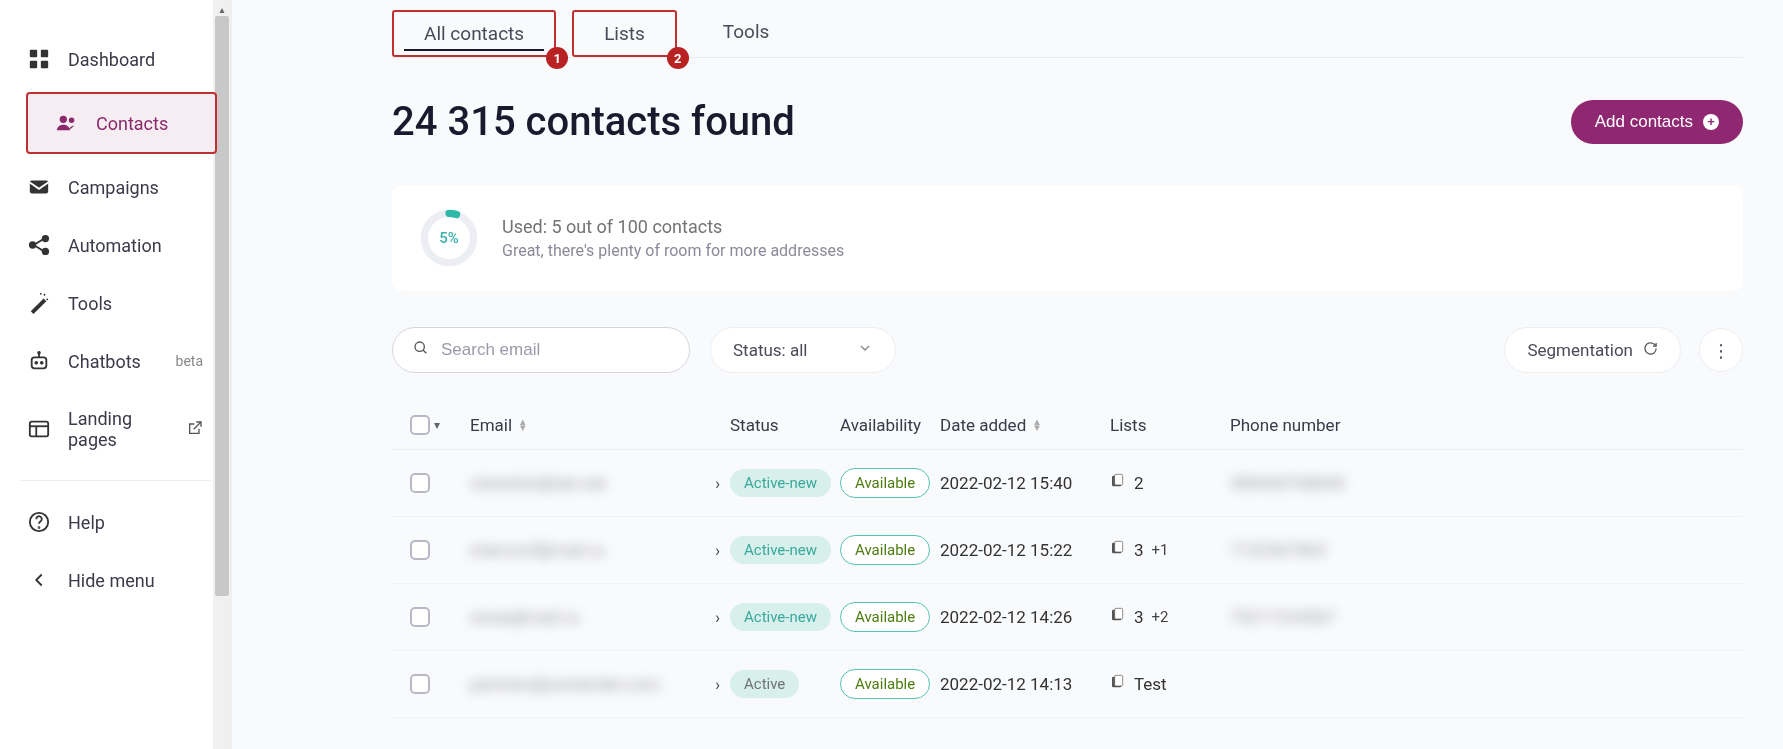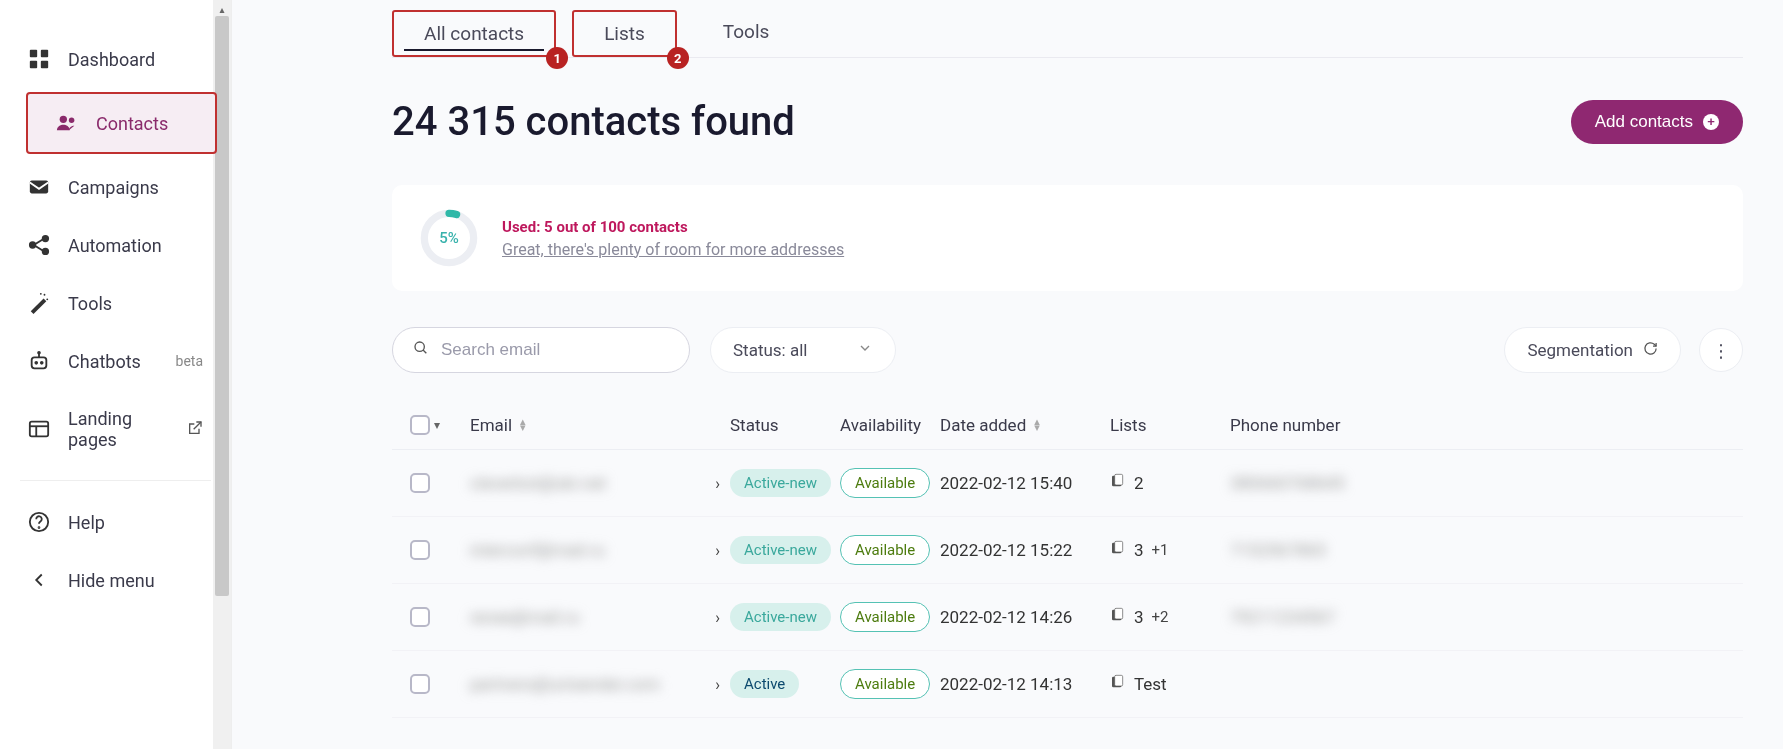--- a/index.html
+++ b/index.html
@@ -198,22 +198,22 @@
 .gauge .pct {
   position: absolute;
   top: 0; left: 0; right: 0; bottom: 0;
   display: flex;
   align-items: center;
   justify-content: center;
   font-size: 15px;
   color: #38b2ac;
   font-weight: 500;
 }
-.usage-text .line1 { font-size: 15px; color: #be185d; font-weight: 700; }
-.usage-text .line2 { font-size: 16px; color: #8a8a9a; margin-top: 4px; text-decoration: underline; }
+.usage-text .line1 { font-size: 18px; color: #737373; font-weight: 400; }
+.usage-text .line2 { font-size: 16px; color: #8a8a9a; margin-top: 4px; }
 
 
 .toolbar {
   margin-top: 36px;
   display: flex;
   align-items: center;
   gap: 20px;
 }
 .search-box {
   width: 298px;
@@ -319,21 +319,21 @@
   font-size: 16px;
 }
 .pill {
   display: inline-flex;
   align-items: center;
   padding: 5px 14px;
   border-radius: 16px;
   font-size: 15px;
 }
 .pill.status-active-new { background: #d7f0ec; color: #3aa89c; }
-.pill.status-active { background: #d7f0ec; color: #0c4a6e; text-align: center; }
+.pill.status-active { background: #d7f0ec; color: #737373; text-align: center; }
 .pill.avail { background: #fff; border: 1px solid #55c2b4; color: #4d7c0f; }
 .lists-cell { display: flex; align-items: center; gap: 8px; color: #333; }
 .lists-extra { font-size: 15px; color: #444; }
 .list-icon { color: #555; }
 </style>
 </head>
 <body>
 
 <div class="sidebar">
   <div class="scrollbar-track">

